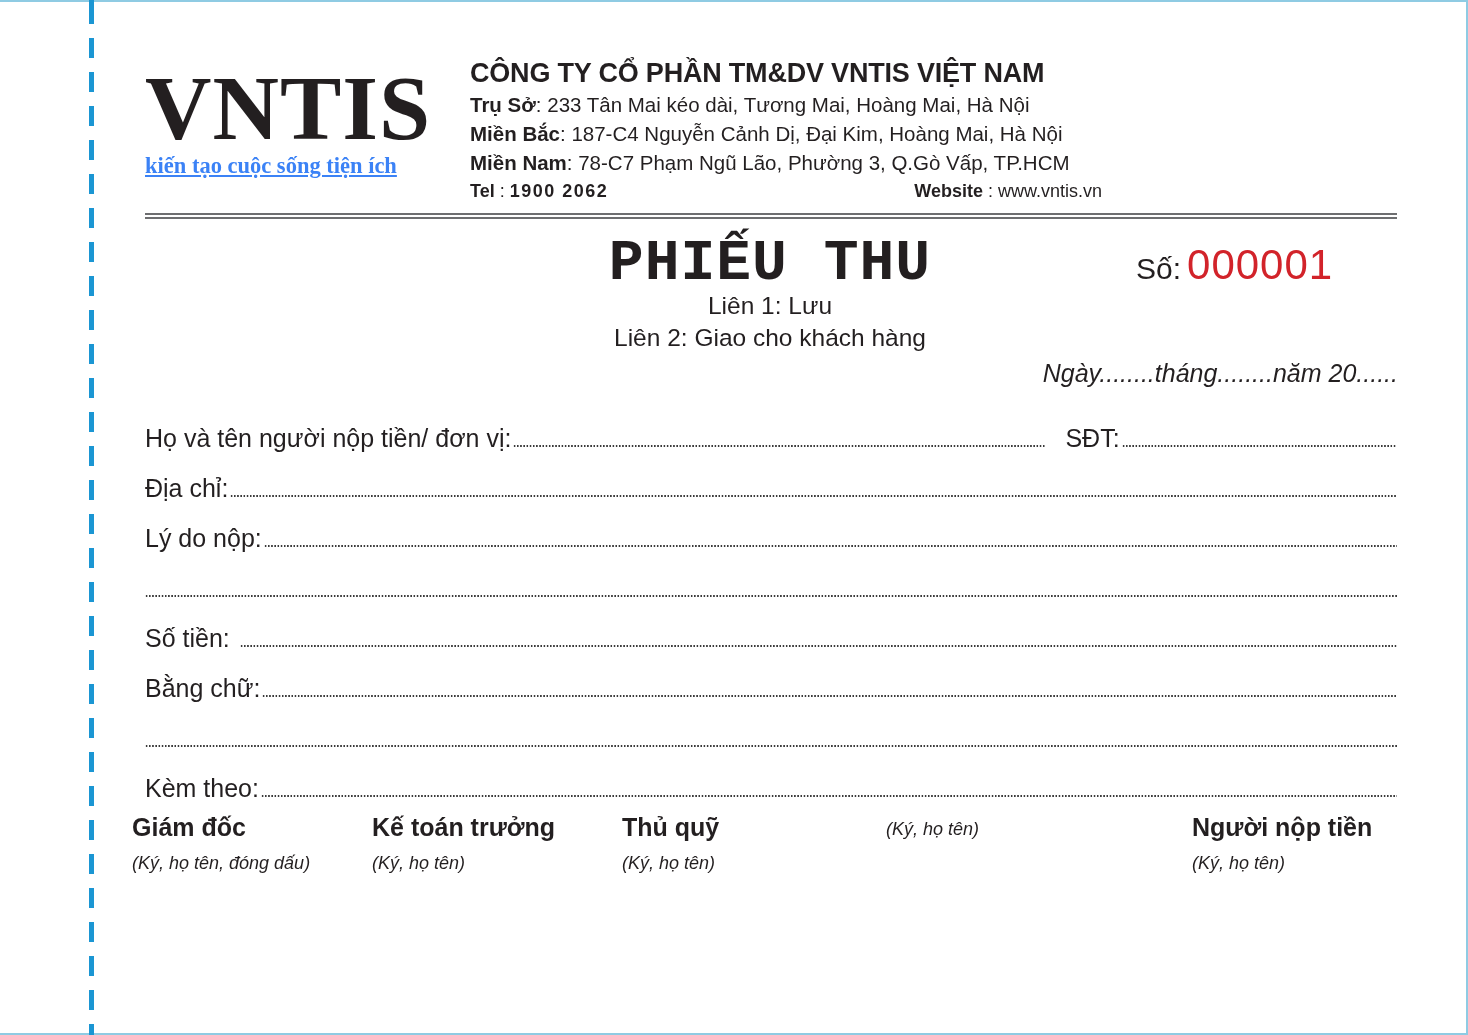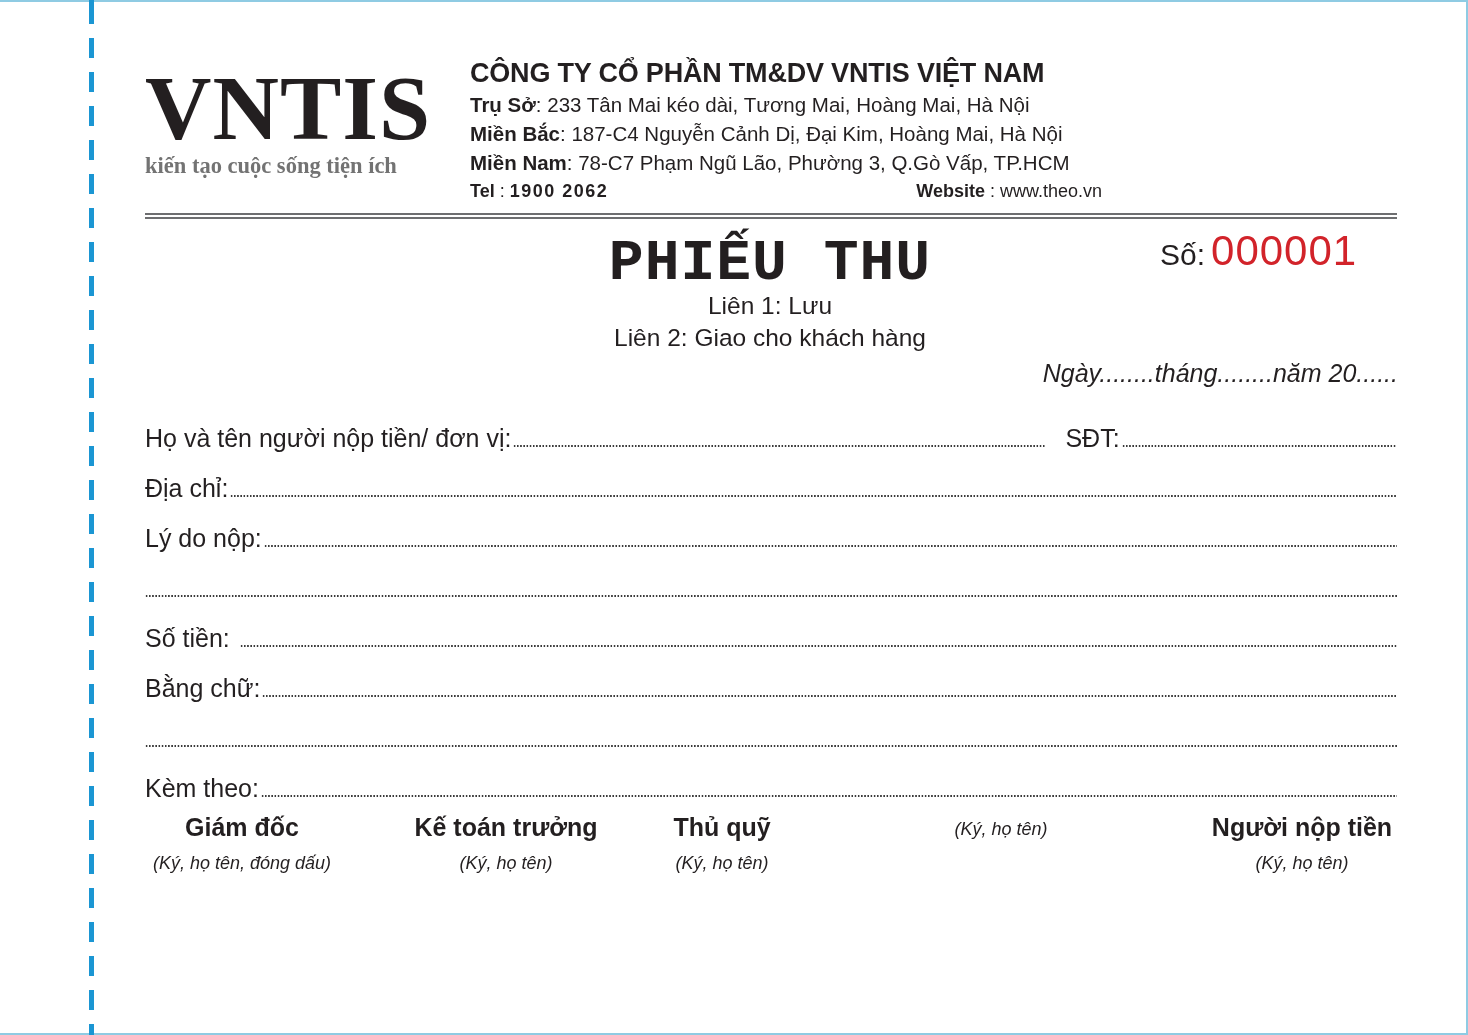--- a/index.html
+++ b/index.html
@@ -18,61 +18,61 @@
     background-position: 0 4px;
   }
 
   .logo { position: absolute; left: 145px; top: 66px; width: 285px; }
   .logo-mark {
     font-family: "Liberation Serif", serif; font-weight: bold;
     font-size: 92px; line-height: 84px; letter-spacing: 1px; color: #231f20;
   }
   .logo-tagline {
     font-family: "Liberation Serif", serif; font-weight: bold;
-    font-size: 22.5px; line-height: 28px; margin-top: 2px; color: #737373;
+    font-size: 22.5px; line-height: 28px; margin-top: 2px; color: #3b82f6; text-decoration: underline;
   }
 
   .company { position: absolute; left: 470px; top: 56px; width: 632px; }
   .company-name { font-weight: bold; font-size: 27px; line-height: 34px; white-space: nowrap; letter-spacing: -0.2px; }
   .info-line { font-size: 20.5px; line-height: 29px; white-space: nowrap; }
   .info-line b { font-weight: bold; }
   .info-row { display: flex; justify-content: space-between; font-size: 18px; line-height: 29px; }
   .tel-number { font-weight: bold; letter-spacing: 1.5px; }
 
   .divider { position: absolute; left: 145px; top: 213px; width: 1252px; height: 6px;
     border-top: 2px solid #6d6e70; border-bottom: 2px solid #6d6e70; }
 
   .doc-title {
     position: absolute; left: 560px; width: 420px; top: 232px; text-align: center;
     font-family: Liberation Mono, monospace; font-weight: bold; font-size: 58px; line-height: 64px;
     letter-spacing: 1px;
   }
   .copies { position: absolute; left: 560px; width: 420px; top: 290px; text-align: center; font-size: 24.5px; line-height: 32px; }
 
-  .serial { position: absolute; left: 1136px; top: 227px; white-space: nowrap; margin-left: 24px; }
+  .serial { position: absolute; left: 1136px; top: 241px; white-space: nowrap; }
   .serial-label { font-size: 30px; color: #231f20; }
   .serial-value { font-size: 42px; color: #d2232a; margin-left: 6px; letter-spacing: 1px; }
 
   .date-line { position: absolute; right: 70px; top: 357px; font-style: italic; font-size: 25px; line-height: 32px; white-space: nowrap; }
 
   .field-row {
     position: absolute; left: 145px; width: 1252px; display: flex; align-items: flex-end;
     font-size: 25px; line-height: 30px; white-space: nowrap;
   }
   .field-label { flex: none; }
   .dots { flex: 1; height: 2px; margin-bottom: 6px; margin-left: 2px;
     background-image: radial-gradient(circle, #3a3a3a 0.9px, transparent 1.1px);
     background-size: 3.2px 2px; background-repeat: repeat-x; }
   .full-dots { position: absolute; left: 145px; width: 1252px; height: 2px;
     background-image: radial-gradient(circle, #3a3a3a 0.9px, transparent 1.1px);
     background-size: 3.2px 2px; background-repeat: repeat-x; }
   .sdt-label { flex: none; margin-left: 20px; }
 
   .signatures { position: absolute; top: 810px; left: 0; width: 1468px; height: 80px; }
-  .sig { position: absolute; text-align: center; white-space: nowrap; }
+  .sig { position: absolute; text-align: left; white-space: nowrap; }
   .sig-title { font-weight: bold; font-size: 25px; line-height: 34px; }
   .sig-note { font-style: italic; font-size: 18px; line-height: 30px; margin-top: 4px; }
 </style>
 </head>
 <body>
 
 <div class="page-frame"></div>
 <div class="perforation"></div>
 
 <div class="logo">
@@ -86,21 +86,21 @@
     <b>Trụ Sở</b><span>: 233 Tân Mai kéo dài, Tương Mai, Hoàng Mai, Hà Nội</span>
   </div>
   <div class="info-line">
     <b>Miền Bắc</b><span>: 187-C4 Nguyễn Cảnh Dị, Đại Kim, Hoàng Mai, Hà Nội</span>
   </div>
   <div class="info-line">
     <b>Miền Nam</b><span>: 78-C7 Phạm Ngũ Lão, Phường 3, Q.Gò Vấp, TP.HCM</span>
   </div>
   <div class="info-row">
     <span><b>Tel</b><span> : </span><span class="tel-number">1900 2062</span></span>
-    <span><b>Website</b><span> : </span><span>www.theo.vn</span></span>
+    <span><b>Website</b><span> : </span><span>www.vntis.vn</span></span>
   </div>
 </div>
 
 <div class="divider"></div>
 
 <div class="doc-title">PHIẾU THU</div>
 <div class="copies">
   <div>Liên 1: Lưu</div>
   <div>Liên 2: Giao cho khách hàng</div>
 </div>
@@ -143,21 +143,21 @@
 <div class="field-row" style="top:773px;">
   <span class="field-label">Kèm theo:</span>
   <span class="dots"></span>
 </div>
 
 <div class="signatures">
   <div class="sig" style="left:132px; width:220px;">
     <div class="sig-title">Giám đốc</div>
     <div class="sig-note">(Ký, họ tên, đóng dấu)</div>
   </div>
-  <div class="sig" style="left:396px; width:220px;">
+  <div class="sig" style="left:372px; width:220px;">
     <div class="sig-title">Kế toán trưởng</div>
     <div class="sig-note">(Ký, họ tên)</div>
   </div>
   <div class="sig" style="left:622px; width:200px;">
     <div class="sig-title">Thủ quỹ</div>
     <div class="sig-note">(Ký, họ tên)</div>
   </div>
   <div class="sig" style="left:886px; width:230px;">
     <div class="sig-note">(Ký, họ tên)</div>
   </div>

